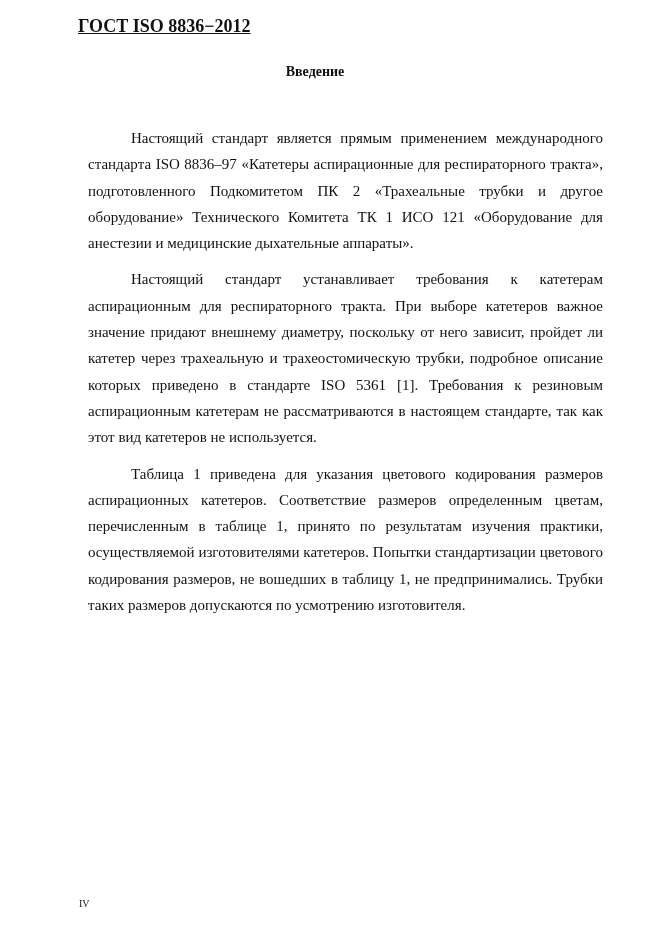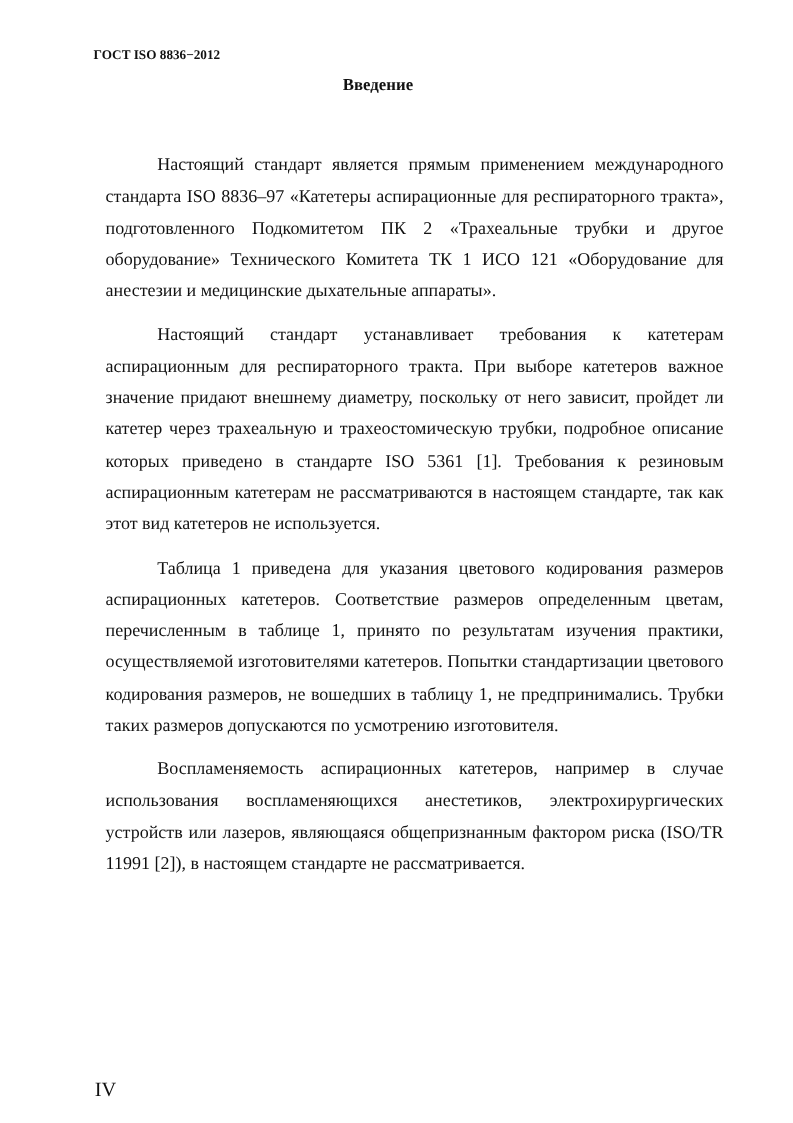--- a/index.html
+++ b/index.html
@@ -11,24 +11,25 @@
       width: 661px;
       height: 936px;
       position: relative;
       overflow: hidden;
       font-family: "Liberation Serif", "DejaVu Serif", serif;
       color: #111111;
     }
     .header {
       position: absolute;
       left: 78px;
-      top: 40px;
-      font-size: 11px;
+      top: 16px;
+      font-size: 18px;
       font-weight: bold;
       letter-spacing: 0px;
+      text-decoration: underline;
     }
     .title {
       position: absolute;
       left: 0;
       width: 592px;
       top: 64px;
       text-align: center;
       font-size: 14px;
       font-weight: bold;
     }
@@ -46,32 +47,31 @@
     }
     .para {
       margin: 10px;
       text-indent: 43px;
       text-align: justify;
     }
     .page-number {
       position: absolute;
       left: 79px;
       top: 898px;
-      font-size: 17px;
+      font-size: 10px;
     }
   </style>
 </head>
 <body>
 
 <div class="header">ГОСТ ISO 8836−2012</div>
 
 <div class="title">
   <span>Введение</span>
 </div>
 
 <div class="body-text">
   <p class="para">Настоящий стандарт является прямым применением международного стандарта ISO 8836–97 «Катетеры аспирационные для респираторного тракта», подготовленного Подкомитетом ПК 2 «Трахеальные трубки и другое оборудование» Технического Комитета ТК 1 ИСО 121 «Оборудование для анестезии и медицинские дыхательные аппараты».</p>
   <p class="para">Настоящий стандарт устанавливает требования к катетерам аспирационным для респираторного тракта. При выборе катетеров важное значение придают внешнему диаметру, поскольку от него зависит, пройдет ли катетер через трахеальную и трахеостомическую трубки, подробное описание которых приведено в стандарте ISO 5361 [1]. Требования к резиновым аспирационным катетерам не рассматриваются в настоящем стандарте, так как этот вид катетеров не используется.</p>
   <p class="para">Таблица 1 приведена для указания цветового кодирования размеров аспирационных катетеров. Соответствие размеров определенным цветам, перечисленным в таблице 1, принято по результатам изучения практики, осуществляемой изготовителями катетеров. Попытки стандартизации цветового кодирования размеров, не вошедших в таблицу 1, не предпринимались. Трубки таких размеров допускаются по усмотрению изготовителя.</p>
-  <p class="para">Воспламеняемость аспирационных катетеров, например в случае использования воспламеняющихся анестетиков, электрохирургических устройств или лазеров, являющаяся общепризнанным фактором риска (ISO/TR 11991 [2]), в настоящем стандарте не рассматривается.</p>
 </div>
 
 <div class="page-number">IV</div>
 
 </body></html>

